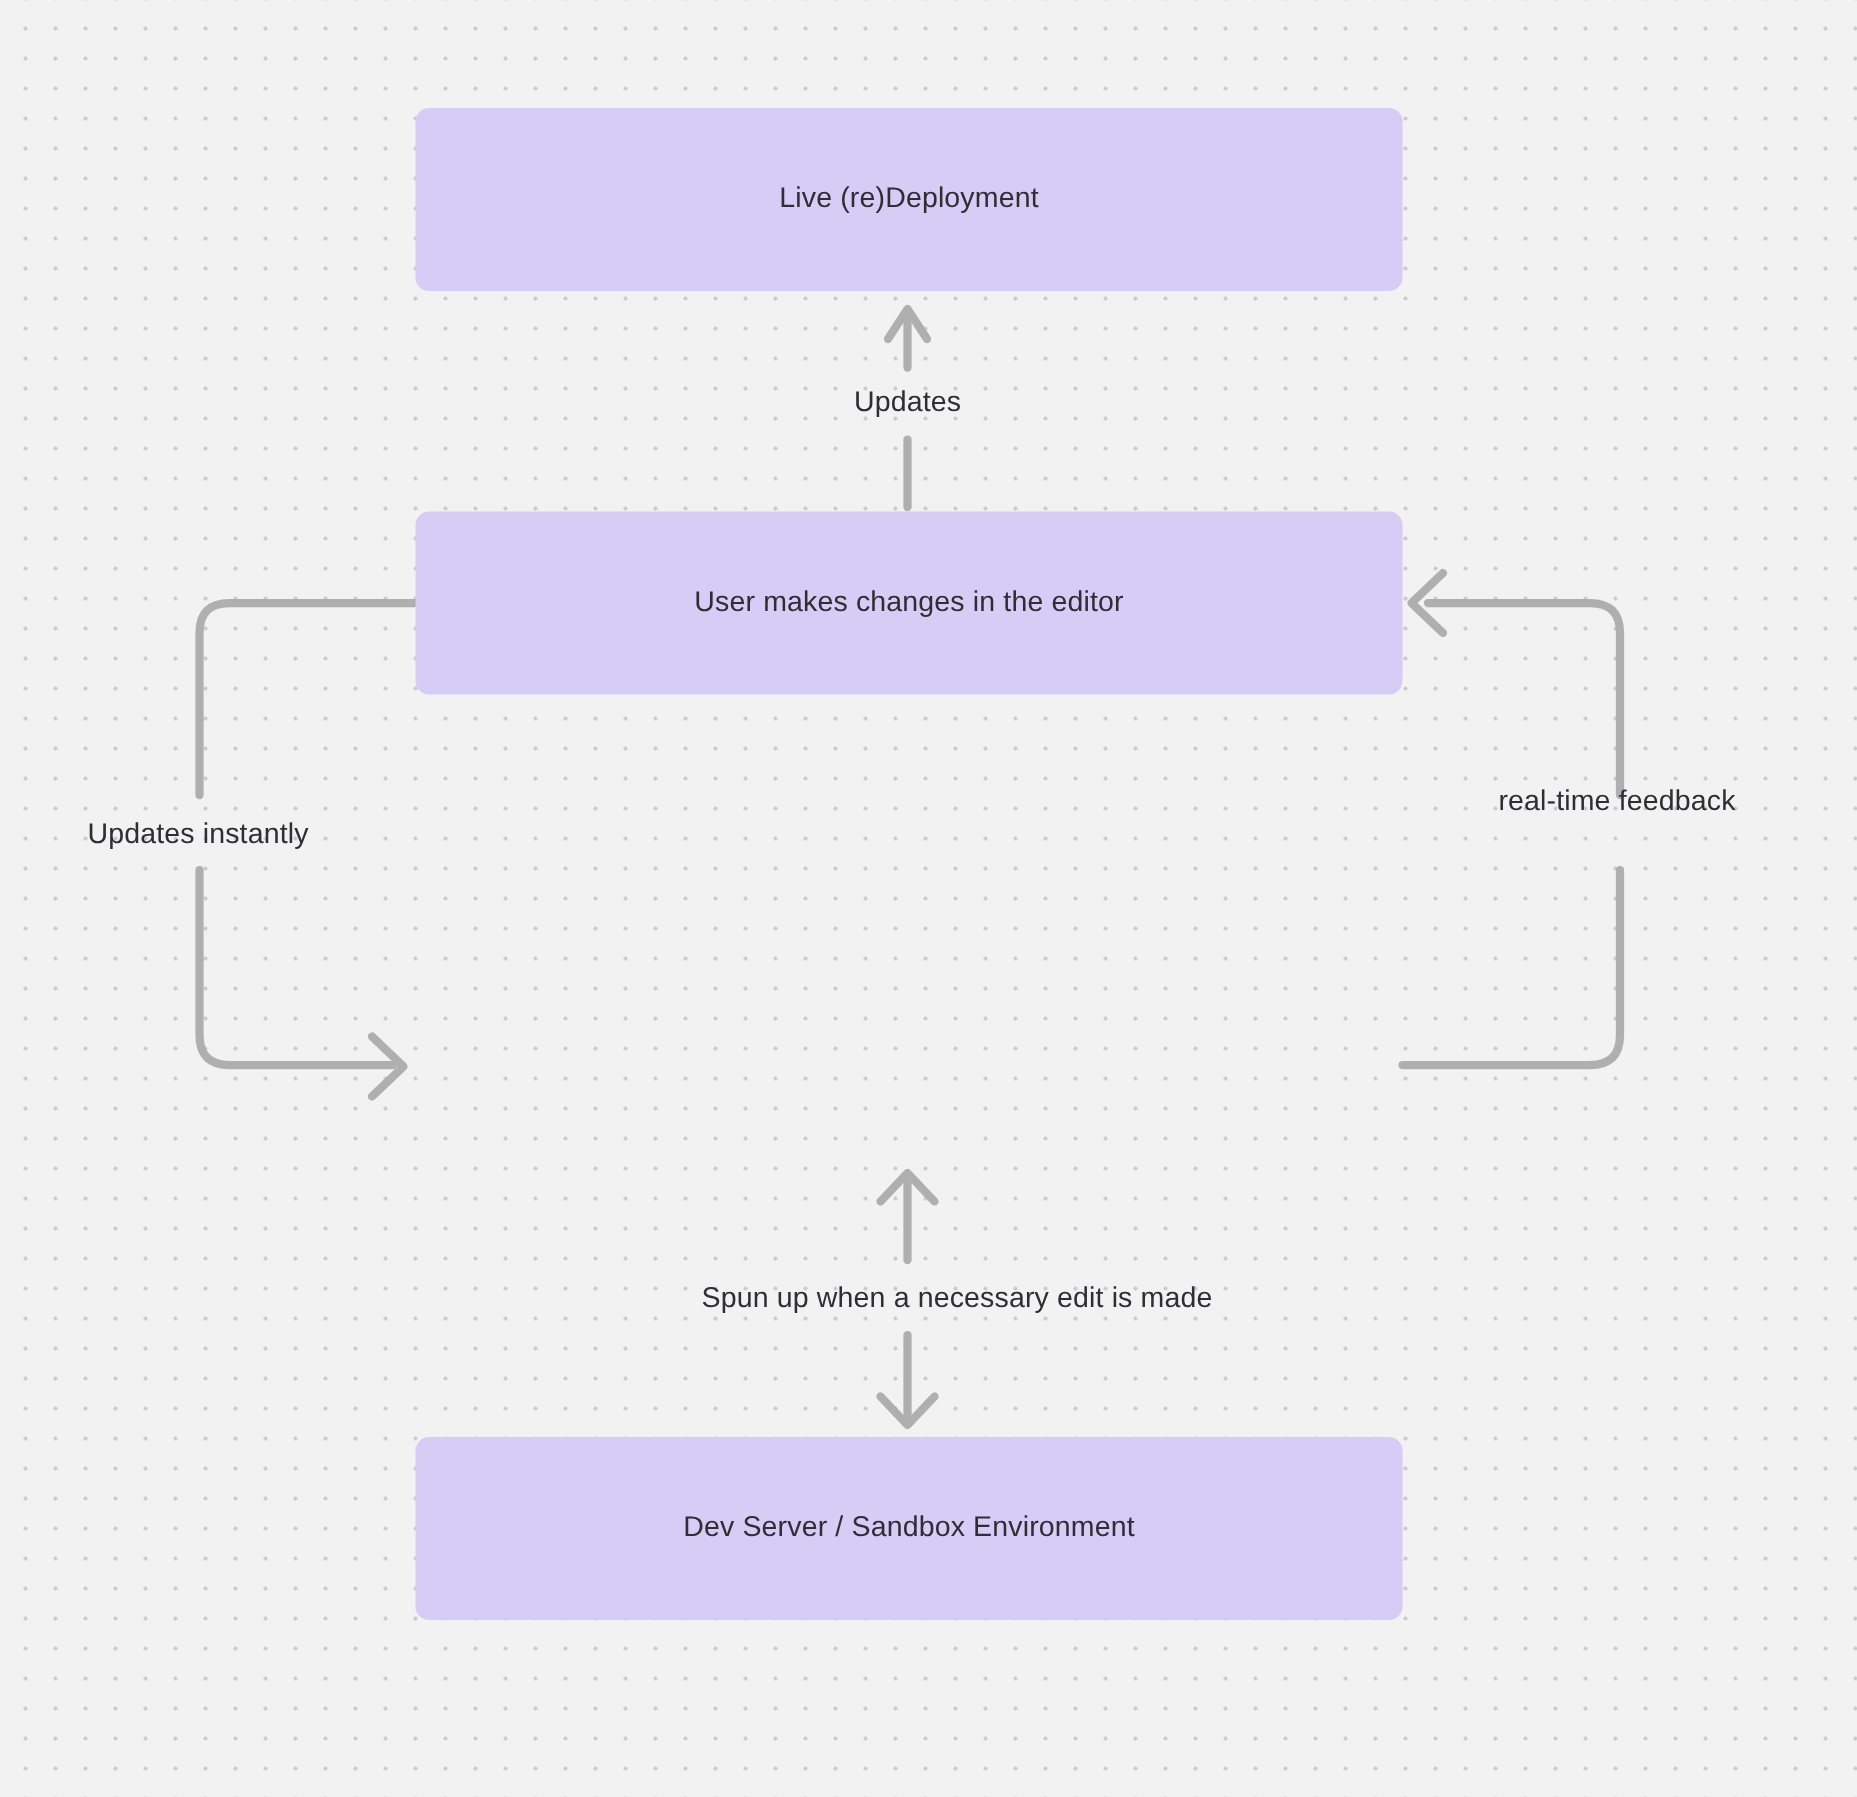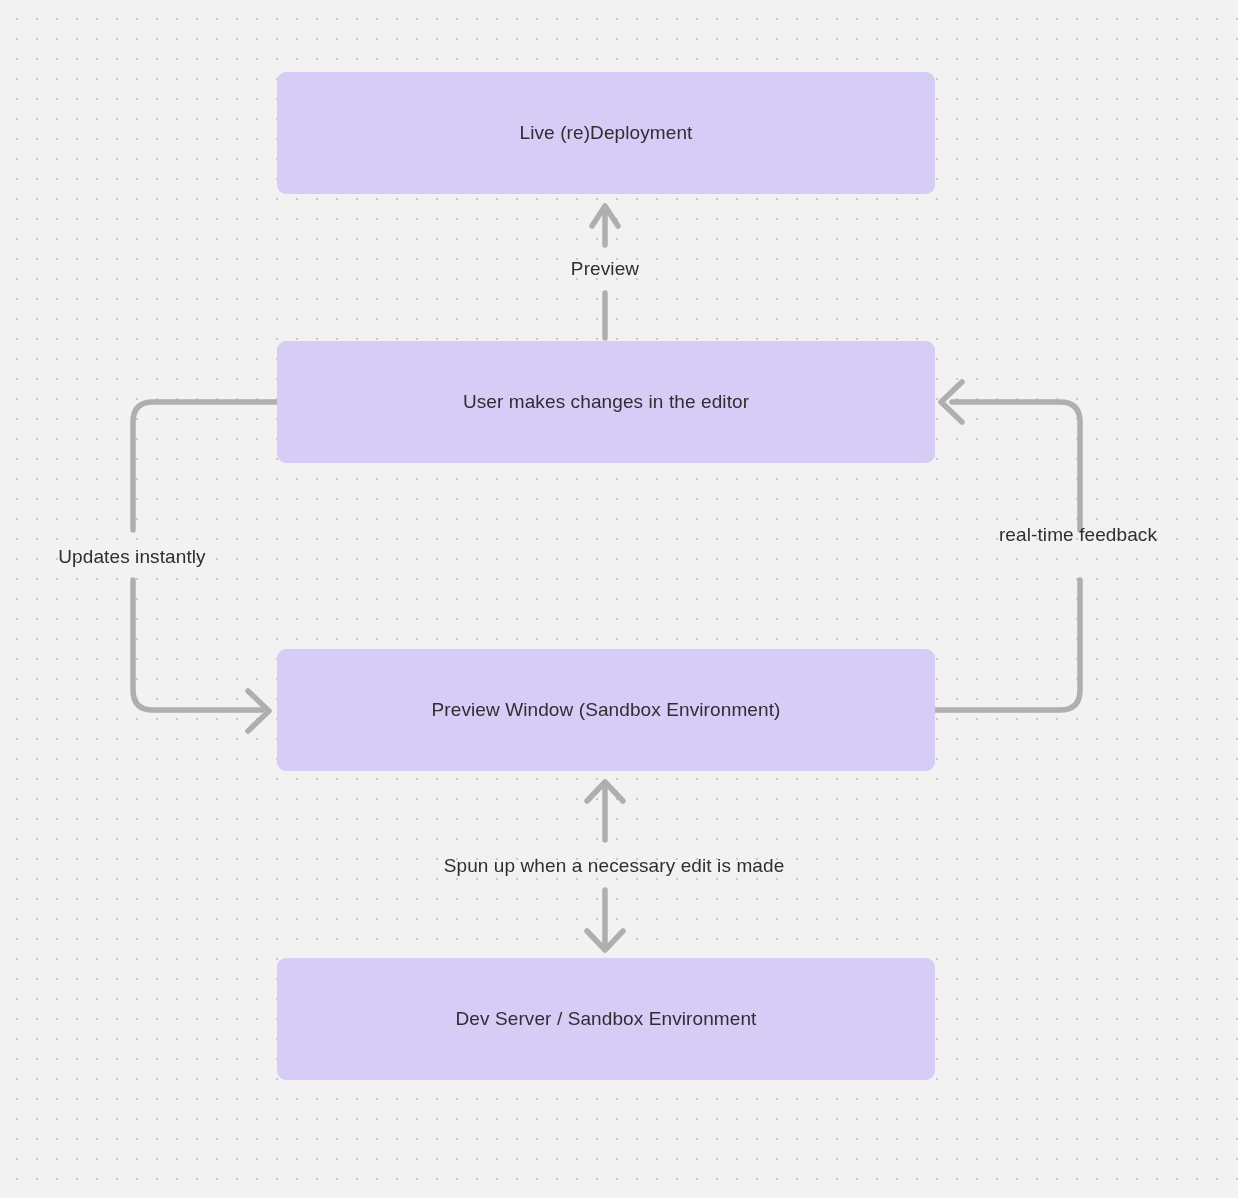--- a/index.html
+++ b/index.html
@@ -49,21 +49,21 @@
     position: absolute;
     transform: translate(-50%, -50%);
     font-size: 19px;
     letter-spacing: 0.1px;
     white-space: nowrap;
     color: var(--text);
   }
   .label-publish   { left: 605px;  top: 269px; }
   .label-updates   { left: 132px;  top: 557px; text-align: center; }
   .label-feedback  { left: 1078px; top: 535px; }
-  .label-spun      { left: 614px;  top: 866px; }
+  .label-spun      { left: 638px;  top: 866px; }
   svg.edges {
     position: absolute;
     left: 0; top: 0;
     width: 1238px;
     height: 1198px;
     pointer-events: none;
   }
   svg.edges path {
     fill: none;
     stroke: var(--arrow);
@@ -104,25 +104,22 @@
       <path d="M587 931 L605 950 L623 931"></path>
     </g>
   </svg>
 
   <div class="node node-1">
     <span>Live (re)Deployment</span>
   </div>
   <div class="node node-2">
     <span>User makes changes in the editor</span>
   </div>
-  <div class="node node-3">
-    <span>Preview Window (Sandbox Environment)</span>
-  </div>
   <div class="node node-4">
     <span>Dev Server / Sandbox Environment</span>
   </div>
 
-  <div class="edge-label label-publish">Preview</div>
+  <div class="edge-label label-publish">Updates</div>
   <div class="edge-label label-updates">Updates instantly</div>
   <div class="edge-label label-feedback">real-time feedback</div>
   <div class="edge-label label-spun">Spun up when a necessary edit is made</div>
 
 </div>
 
 </body></html>

